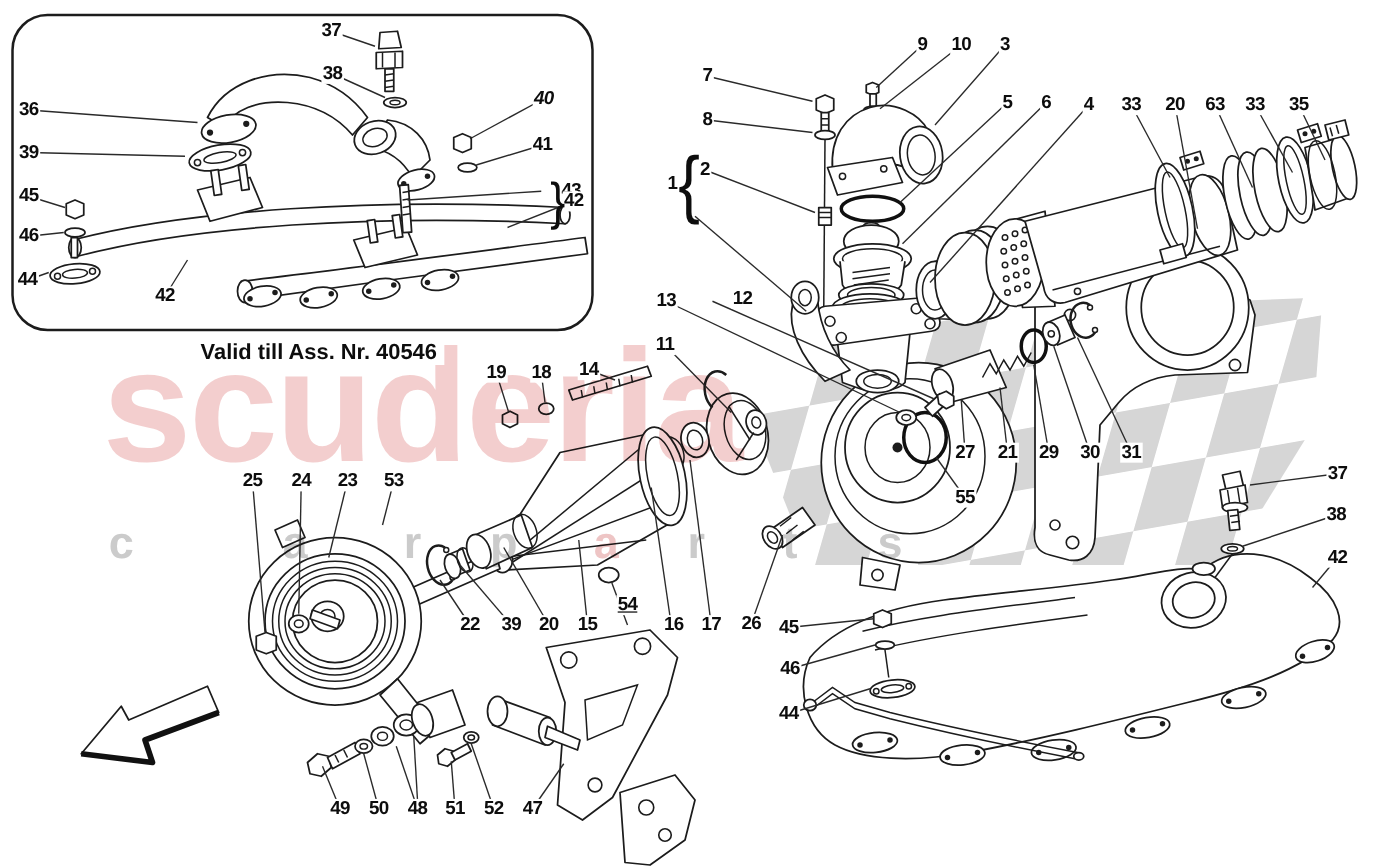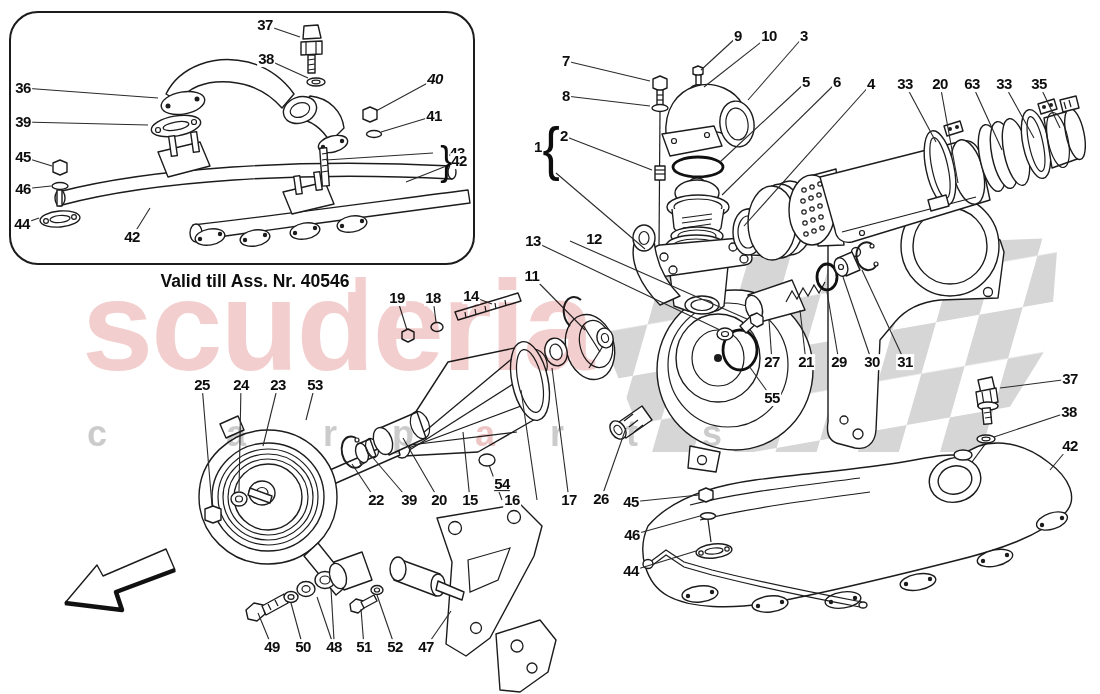--- a/index.html
+++ b/index.html
@@ -620,21 +620,21 @@
       <div class="callout" style="left: 806px; top: 362px;">21</div>
       <div class="callout" style="left: 839px; top: 362px;">29</div>
       <div class="callout" style="left: 872px; top: 362px;">30</div>
       <div class="callout" style="left: 905px; top: 362px;">31</div>
       <div class="callout" style="left: 772px; top: 398px;">55</div>
       <div class="callout" style="left: 376px; top: 500px;">22</div>
       <div class="callout" style="left: 409px; top: 500px;">39</div>
       <div class="callout" style="left: 439px; top: 500px;">20</div>
       <div class="callout" style="left: 470px; top: 500px;">15</div>
       <div class="callout" style="left: 502px; top: 484px; text-decoration: underline;">54</div>
-      <div class="callout" style="left: 512px; top: 500px;">16</div>
+      <div class="callout" style="left: 539px; top: 500px;">16</div>
       <div class="callout" style="left: 569px; top: 500px; text-align: right;">17</div>
       <div class="callout" style="left: 601px; top: 499px;">26</div>
       <div class="callout" style="left: 202px; top: 385px;">25</div>
       <div class="callout" style="left: 241px; top: 385px;">24</div>
       <div class="callout" style="left: 278px; top: 385px;">23</div>
       <div class="callout" style="left: 315px; top: 385px;">53</div>
       <div class="callout" style="left: 272px; top: 647px;">49</div>
       <div class="callout" style="left: 303px; top: 647px;">50</div>
       <div class="callout" style="left: 334px; top: 647px;">48</div>
       <div class="callout" style="left: 364px; top: 647px;">51</div>

